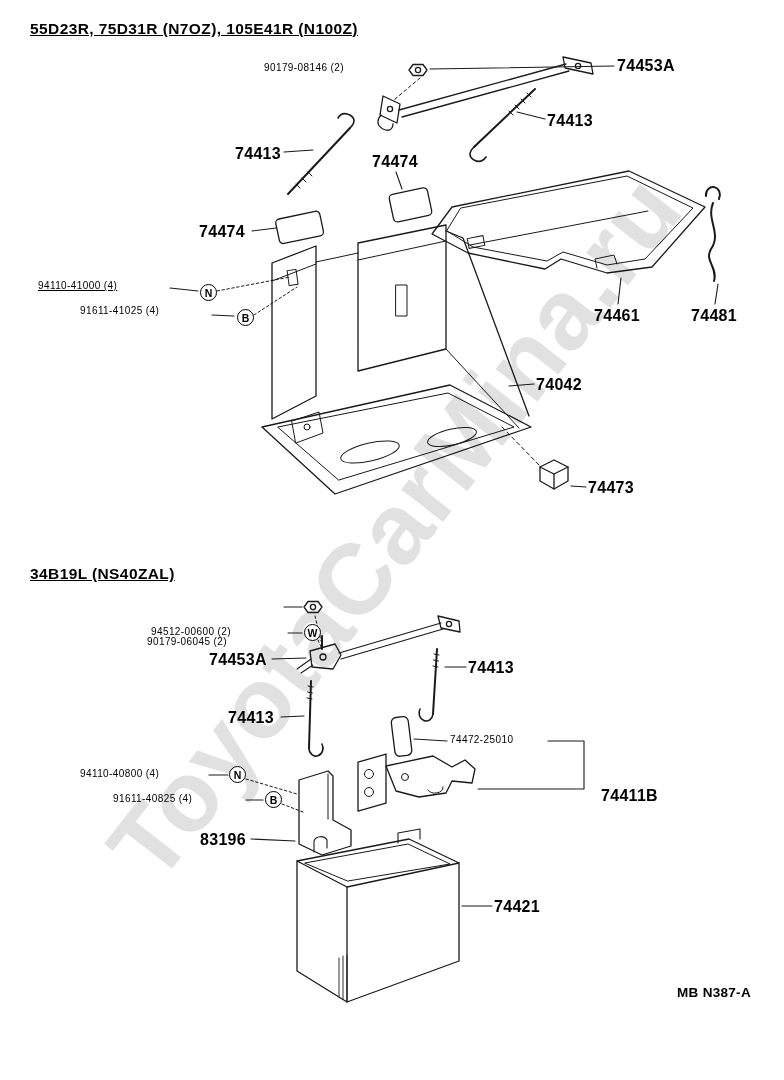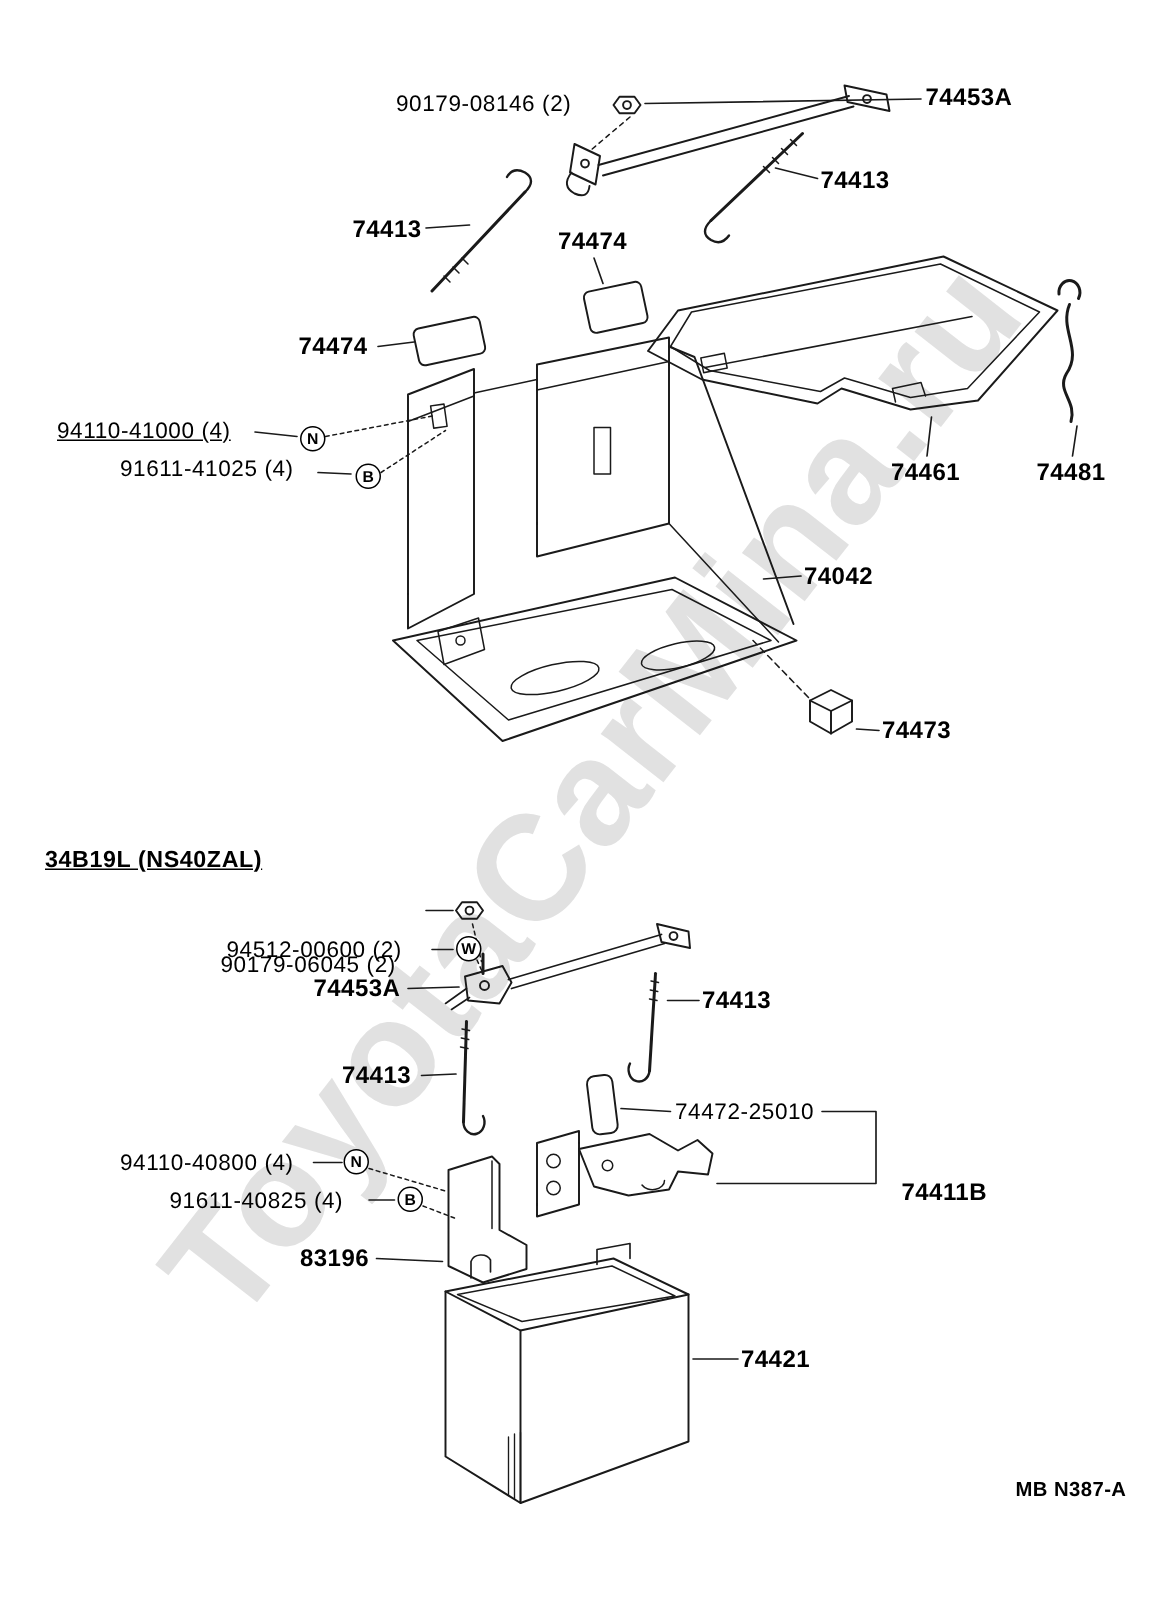--- a/index.html
+++ b/index.html
@@ -5,21 +5,21 @@
   * { margin:0; padding:0; box-sizing:border-box; }
   html,body { background:#ffffff; }
   .page { position:relative; width:784px; height:1080px; background:#ffffff; overflow:hidden;
           font-family:"Liberation Sans", sans-serif; color:#000; }
   .watermark { position:absolute; left:-160px; top:470px; width:1110px; text-align:center;
                font-size:100px; font-weight:bold; color:#c9c9c9; opacity:0.55;
                transform:rotate(-52deg); pointer-events:none; z-index:1; white-space:nowrap; letter-spacing:1px; }
   svg.art { position:absolute; left:0; top:0; z-index:2; }
   .lbl { position:absolute; z-index:3; white-space:nowrap; line-height:1.1; }
   .part { font-weight:bold; font-size:16px; letter-spacing:0.3px; }
-  .ref  { font-size:15px; letter-spacing:0.4px;text-align:right; }
+  .ref  { font-size:10px; letter-spacing:0.4px;text-align:right; }
   .title{ font-weight:bold; font-size:15.5px; text-decoration:underline; letter-spacing:0.4px; }
   .sym  { position:absolute; z-index:3; width:17px; height:17px; border:1.6px solid #000; border-radius:50%;
           display:flex; align-items:center; justify-content:center; font-size:10.5px; font-weight:bold; background:#fff; }
   .doccode { font-weight:bold; font-size:13.5px; letter-spacing:0.3px; }
 </style>
 </head>
 <body>
 
 <div class="page">
 
@@ -183,20 +183,21 @@
         <path d="M305,863 L408,844 L450,864 L348,881 Z" stroke-width="1"></path>
         <path d="M398,843 L398,833 L420,829 L420,839" stroke-width="1.1"></path>
         <path d="M297,861 L297,971 L347,1002 L347,887"></path>
         <path d="M347,1002 L459,961 L459,863"></path>
         <path d="M339,958 L339,997 M343,956 L343,999 M347,955 L347,1001" stroke-width="0.9"></path>
       </g>
       <path d="M492,906 L462,906" stroke-width="1.1"></path>
     </g>
   </svg>
 
+  <div class="lbl title" style="left:30px; top:20px;">55D23R, 75D31R (N7OZ), 105E41R (N100Z)</div>
 
   <div class="lbl ref" style="left:264px; top:62px;">90179-08146 (2)</div>
   <div class="lbl part" style="left:617px; top:57px;">74453A</div>
   <div class="lbl part" style="left:547px; top:112px;">74413</div>
   <div class="lbl part" style="left:235px; top:145px;">74413</div>
   <div class="lbl part" style="left:372px; top:153px;">74474</div>
   <div class="lbl part" style="left:199px; top:223px;">74474</div>
   <div class="lbl ref" style="left:38px;  top:280px;text-decoration:underline;">94110-41000 (4)</div>
   <div class="lbl ref" style="left:80px;  top:305px;">91611-41025 (4)</div>
   <div class="sym" style="left:200px; top:284px;">N</div>

